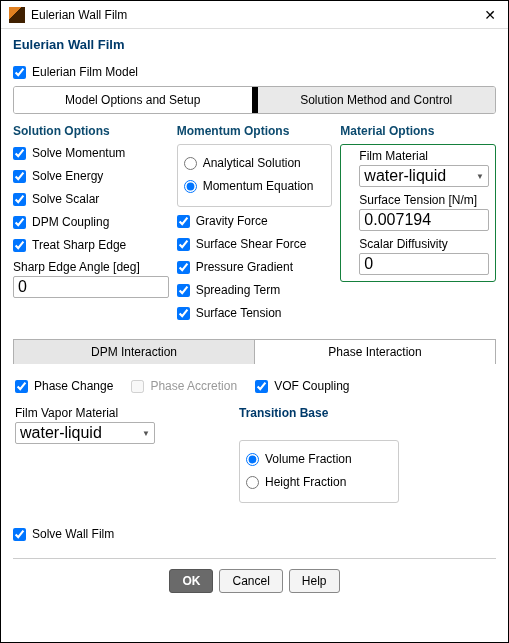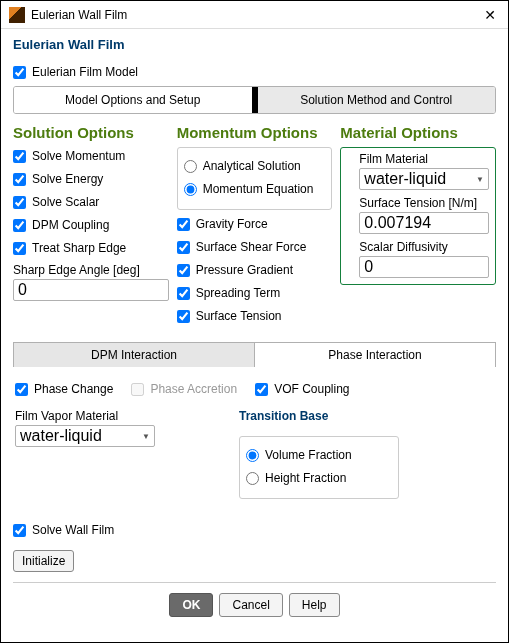--- a/index.html
+++ b/index.html
@@ -42,21 +42,21 @@
   .tabs-main .tab {
     flex: 1; text-align: center; padding: 6px 4px;
     background: #e9e9e9; border-right: 6px solid #000000;
     cursor: pointer;
   }
   .tabs-main .tab:last-child { border-right: none; }
   .tabs-main .tab.active { background: #fff; }
 
   .main-row { display: flex; gap: 8px; }
   .col { flex: 1; }
-  .col h4 { margin: 0 0 6px 0; font-size: 15px; font-weight: bold; color: #4d7c0f; }
+  .col h4 { margin: 0 0 6px 0; font-size: 12px; font-weight: bold; color: #0c4a6e; }
 
   .chk-row, .rad-row { display: flex; align-items: center; margin: 5px 0; height: 18px; }
   .chk-row input, .rad-row input { margin: 0 6px 0 0; }
   .chk-row.disabled { color: #999; }
 
   .field-label { margin-top: 6px; margin-bottom: 2px; }
   input[type=text], select, .select {
     width: 100%; height: 22px; padding: 1px 4px;
     border: 1px solid #b0b0b0; border-radius: 2px;
     background: #fff; font-family: inherit; font-size: 16px;
@@ -237,43 +237,40 @@
     </div>
 
     <div class="two-col">
       <div>
         <div class="field-label" style="margin-top:0">Film Vapor Material</div>
         <div class="select">
           <span>water-liquid</span>
         </div>
       </div>
       <div style="margin-left:60px">
-        <div style="font-weight:bold;color:#003a6a;margin-bottom:13px">Transition Base</div>
+        <div style="font-weight:bold;color:#003a6a;margin-bottom:20px">Transition Base</div>
         <div class="trans-box">
           <div class="rad-row">
             <input type="radio" name="tb" checked="" style="">
             <span>Volume Fraction</span>
           </div>
           <div class="rad-row">
             <input type="radio" name="tb" style="">
             <span>Height Fraction</span>
           </div>
         </div>
       </div>
     </div>
   </div>
 
   <div class="solve-wall chk-row">
     <input type="checkbox" checked="" style="">
     <span>Solve Wall Film</span>
   </div>
 
-  <div>
-    <div class="init-btn">Initialize</div>
-  </div>
 
   <div class="hr"></div>
 
   <div class="footer">
     <div class="btn primary">OK</div>
     <div class="btn">Cancel</div>
     <div class="btn">Help</div>
   </div>
 </div>
 

